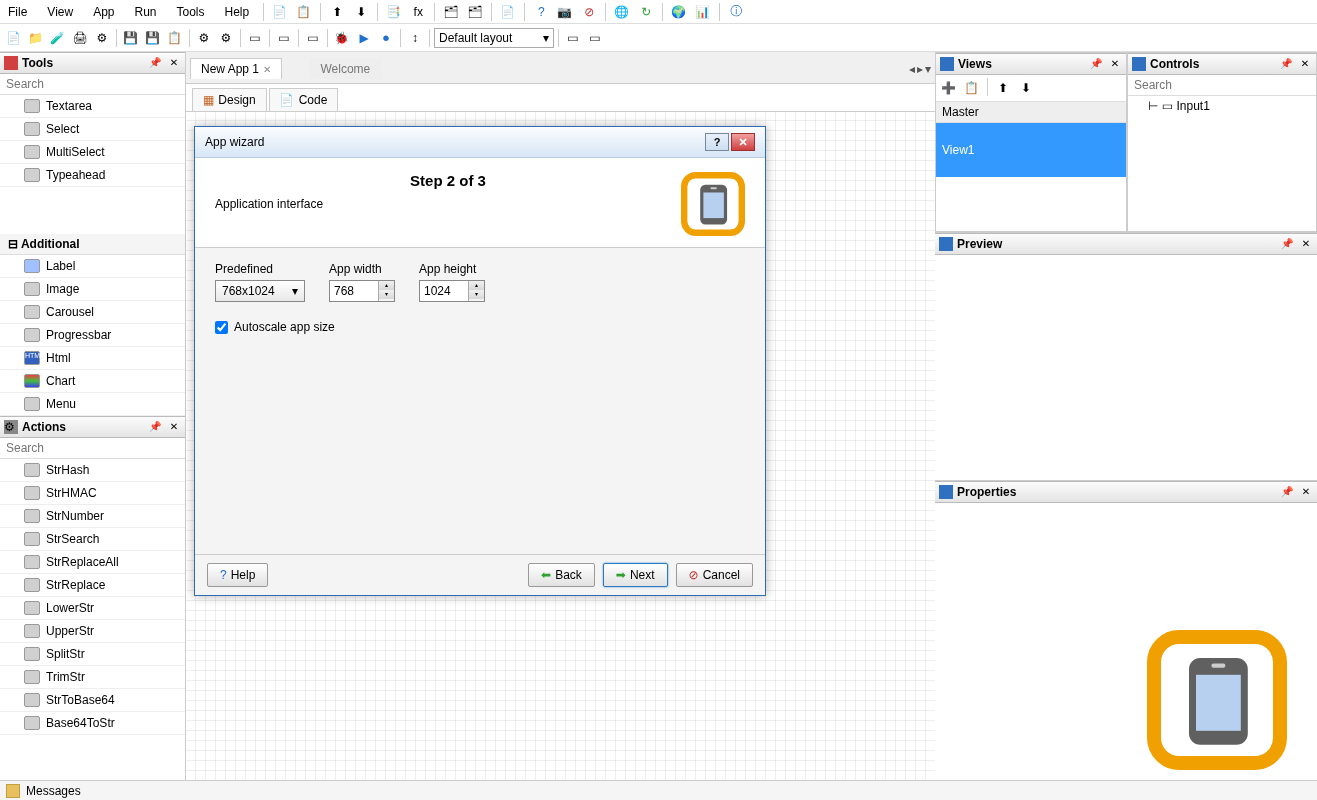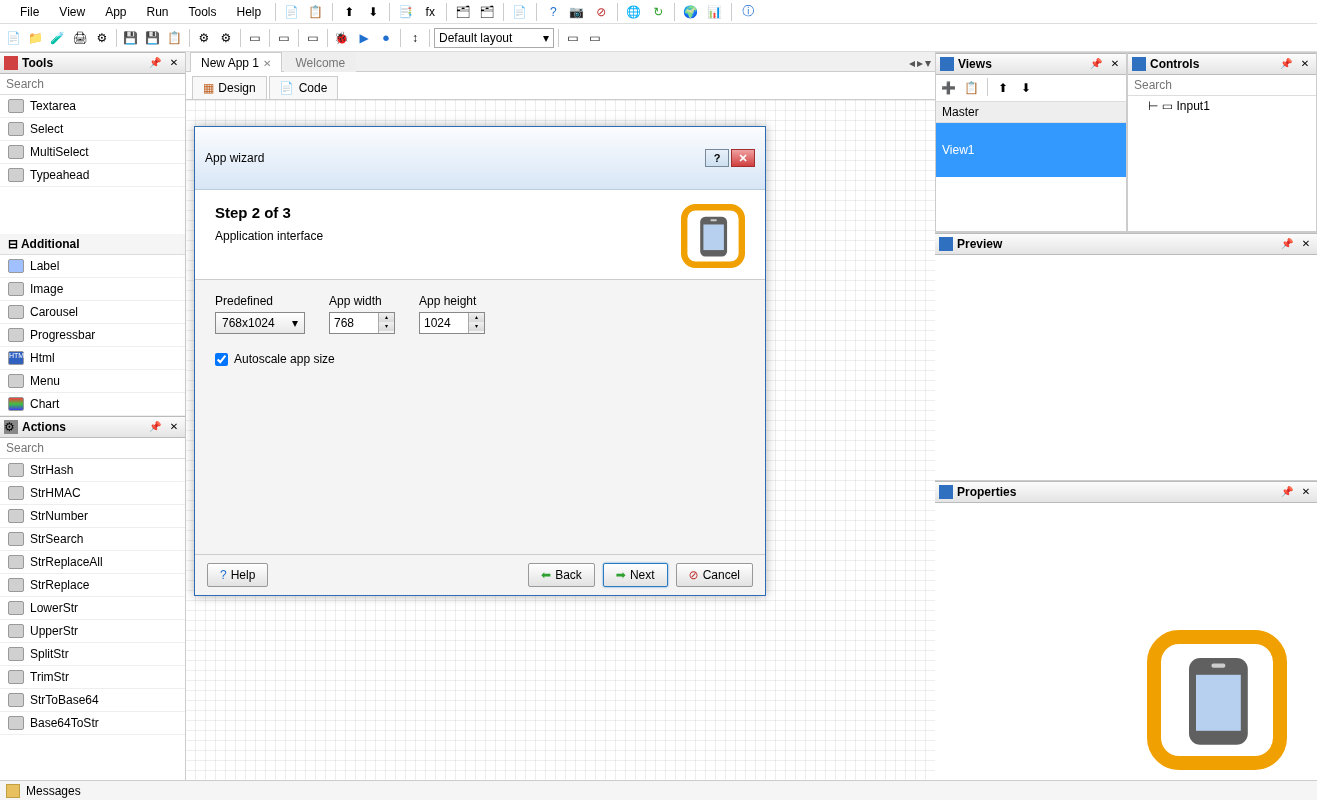--- a/index.html
+++ b/index.html
@@ -1,61 +1,61 @@
 <!DOCTYPE html>
 <html><head>
 <meta charset="utf-8">
 <style>
 * { box-sizing: border-box; margin: 0; padding: 0; font-family: Tahoma, sans-serif; font-size: 12px; }
 body { background: #f0f0f0; width: 1317px; height: 800px; overflow: hidden; position: relative; }
 
-.menubar { display: flex; gap: 4px; padding: 2px 12px; background: #fff; border-bottom: 1px solid #ddd; height: 24px; align-items: center; }
+.menubar { display: flex; gap: 4px; padding: 2px 0; background: #fff; border-bottom: 1px solid #ddd; height: 24px; align-items: center; }
 .menubar span { padding: 2px 8px; cursor: default; }
 
 .toolbar-row { display: flex; gap: 2px; padding: 2px 4px; background: #fff; border-bottom: 1px solid #ddd; height: 28px; align-items: center; }
 .tb-icon { width: 20px; height: 20px; display: inline-flex; align-items: center; justify-content: center; cursor: pointer; border-radius: 2px; }
 .tb-sep { border-left: 1px solid #ccc; height: 18px; margin: 0 2px; }
 .layout-combo { display: flex; align-items: center; border: 1px solid #aaa; padding: 1px 4px; width: 120px; height: 20px; background: #fff; }
 
 .main { display: flex; height: calc(100% - 52px - 20px); }
 .col-left { width: 186px; display: flex; flex-direction: column; border-right: 1px solid #ccc; }
 .col-center { flex: 1; display: flex; flex-direction: column; position: relative; background: #eee; }
 .col-right { width: 382px; display: flex; flex-direction: column; }
 
 .panel-title { background: linear-gradient(#fcfcfc,#e4e4e4); border: 1px solid #bbb; border-left: none; border-right: none; display: flex; align-items: center; padding: 2px 4px; height: 22px; gap: 4px; }
 .panel-title .title { flex: 1; font-weight: bold; }
 .pin-icon, .close-icon { width: 14px; height: 14px; display: inline-block; cursor: pointer; text-align: center; line-height: 14px; font-size: 10px; }
 
 .search-box { display: flex; border-bottom: 1px solid #ddd; }
 .search-box input { flex: 1; border: none; padding: 3px 6px; outline: none; color: #888; background: #fff; }
 .list { overflow-y: auto; flex: 1; background: #fff; }
-.tree-item { display: flex; align-items: center; gap: 6px; padding: 4px 8px; border-bottom: 1px solid #eee; cursor: default; }
+.tree-item { display: flex; align-items: center; gap: 6px; padding: 4px 24px; border-bottom: 1px solid #eee; cursor: default; }
 .category { font-weight: bold; background: #f5f5f5; padding: 3px 8px; border-bottom: 1px solid #ddd; margin-top: 47px; }
 .ic { width: 16px; height: 14px; display: inline-block; background: #d0d0d0; border: 1px solid #999; border-radius: 2px; }
 
-.tabbar { display: flex; background: #f0f0f0; border-bottom: 1px solid #ccc; padding: 2px 4px 0; align-items: center; height: 20px; }
+.tabbar { display: flex; background: #f0f0f0; border-bottom: 1px solid #ccc; padding: 2px 4px 0; align-items: center; height: 32px; gap: 25px; }
 .tab { padding: 3px 10px; border: 1px solid #ccc; background: #fff; margin-right: 2px; border-bottom: none; display: flex; align-items: center; gap: 4px; }
 .tab.inactive { background: #eee; color: #777; border-color: transparent; }
 .tab .x { font-size: 10px; color: #888; cursor: pointer; }
 .nav-arrows { margin-left: auto; display: flex; gap: 2px; font-size: 11px; color: #555; }
 
 .subtabs { display: flex; background: #fff; border-bottom: 1px solid #ccc; padding: 4px 6px 0; }
 .subtab { display: flex; align-items: center; gap: 4px; padding: 4px 10px; border: 1px solid #ccc; border-bottom: none; background: #f8f8f8; margin-right: 2px; }
 
 .canvas { flex: 1; background: repeating-linear-gradient(0deg,#fff,#fff 9px,#eee 9px,#eee 10px), repeating-linear-gradient(90deg,#fff,#fff 9px,#eee 9px,#eee 10px); background-blend-mode: multiply; overflow: auto; position: relative; }
 
 .dialog { position: absolute; left: 194px; top: 126px; width: 572px; height: 470px; background: #f4f4f4; border: 1px solid #2d6cb5; box-shadow: 0 0 10px rgba(0,0,0,0.3); z-index: 100; }
-.dlg-title { background: linear-gradient(#fbfcfe,#d7e6f6); padding: 22px 10px; display: flex; align-items: center; border-bottom: 1px solid #bcd; }
+.dlg-title { background: linear-gradient(#fbfcfe,#d7e6f6); padding: 6px 10px; display: flex; align-items: center; border-bottom: 1px solid #bcd; }
 .dlg-title .t { flex: 1; }
 .dlg-help, .dlg-close { width: 24px; height: 18px; border: 1px solid #789; background: linear-gradient(#e8f0fa,#cddff0); display: flex; align-items: center; justify-content: center; margin-left: 2px; cursor: pointer; font-weight: bold; font-size: 11px; }
 .dlg-close { background: linear-gradient(#f0a0a0,#d04040); color: #fff; border-color: #a03030; }
 
 .dlg-head { background: #fff; padding: 14px 20px; display: flex; border-bottom: 1px solid #ccc; height: 90px; }
 .dlg-head .info { flex: 1; }
-.dlg-head h2 { font-size: 15px; font-weight: bold; margin-bottom: 8px; }
+.dlg-head h2 { font-size: 15px; font-weight: bold; margin-bottom: 8px; text-align: center; }
 .wizard-icon { width: 64px; height: 64px; }
 
 .dlg-body { padding: 14px 20px; }
 .field-row { display: flex; gap: 24px; margin-bottom: 18px; }
 .field { display: flex; flex-direction: column; gap: 4px; }
 .combo { border: 1px solid #888; background: linear-gradient(#fff,#e8e8e8); padding: 3px 6px; width: 90px; display: flex; justify-content: space-between; align-items: center; }
 .spinner { display: flex; border: 1px solid #888; width: 66px; }
 .spinner input { border: none; width: 48px; padding: 3px 4px; outline: none; background: #fff; }
 .spinner .spins { width: 16px; display: flex; flex-direction: column; border-left: 1px solid #aaa; }
 .spinner .spins div { height: 9px; background: linear-gradient(#f0f0f0,#d8d8d8); font-size: 6px; text-align: center; line-height: 8px; cursor: pointer; }
@@ -201,26 +201,26 @@
         </div>
       <div class="tree-item">
           <span class="ic"></span>
           <span>Progressbar</span>
         </div>
       <div class="tree-item">
           <span class="ic" style="background:#3060c0;color:#fff;font-size:7px;text-align:center">HTML</span>
           <span>Html</span>
         </div>
       <div class="tree-item">
-          <span class="ic"></span>
-          <span>Menu</span>
-        </div>
-      <div class="tree-item">
           <span class="ic" style="background:linear-gradient(#f04040,#40c040,#4040f0)"></span>
           <span>Chart</span>
+        </div>
+      <div class="tree-item">
+          <span class="ic"></span>
+          <span>Menu</span>
         </div>
     </div>
 
     <div class="panel-title">
       <span style="width:14px;height:14px;background:#888;display:inline-block">⚙</span>
       <span class="title">Actions</span>
       <span class="pin-icon">📌</span>
       <span class="close-icon">✕</span>
     </div>
     <div class="search-box">

